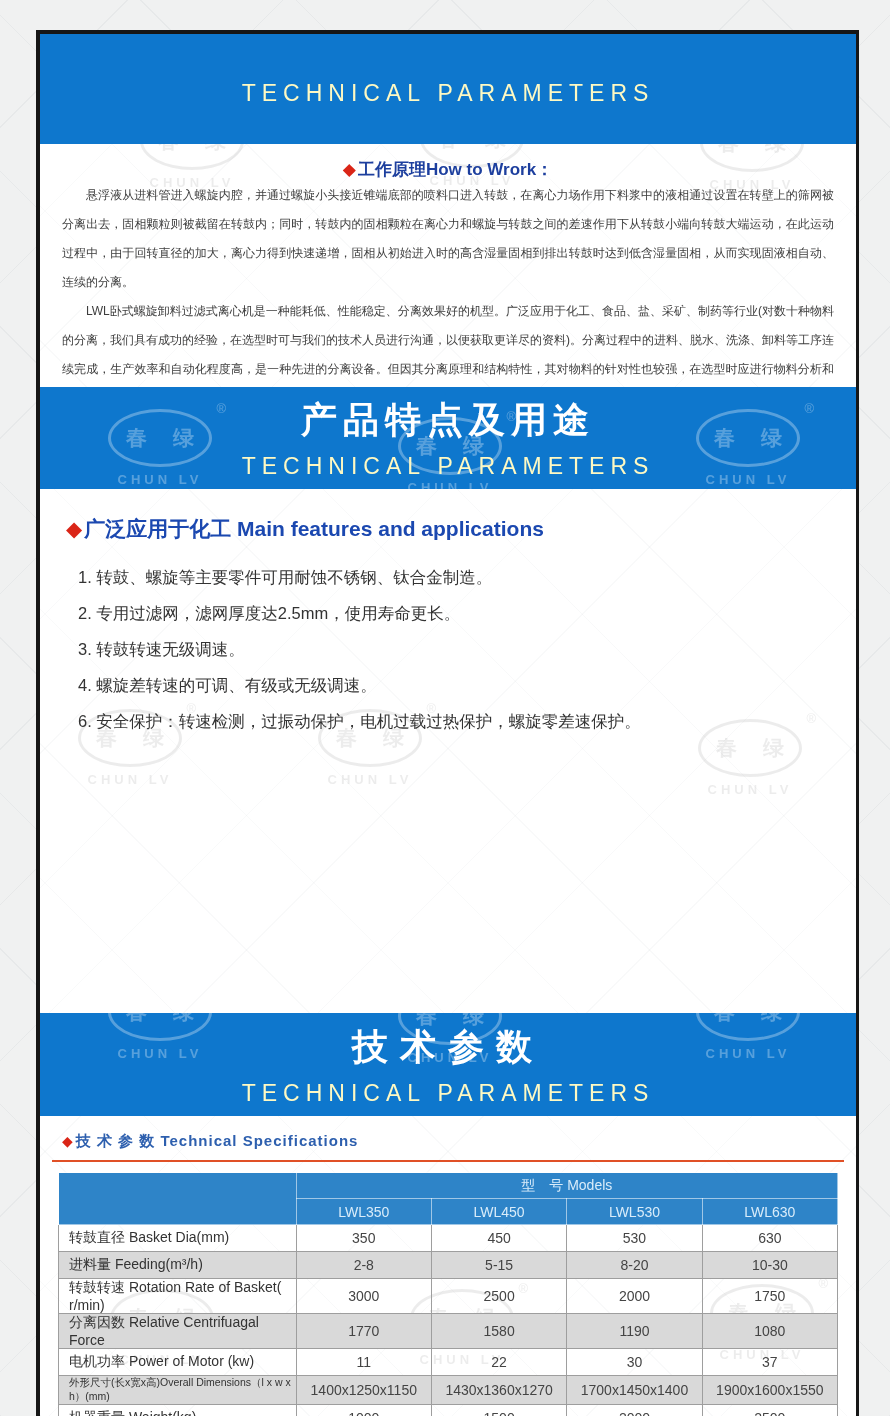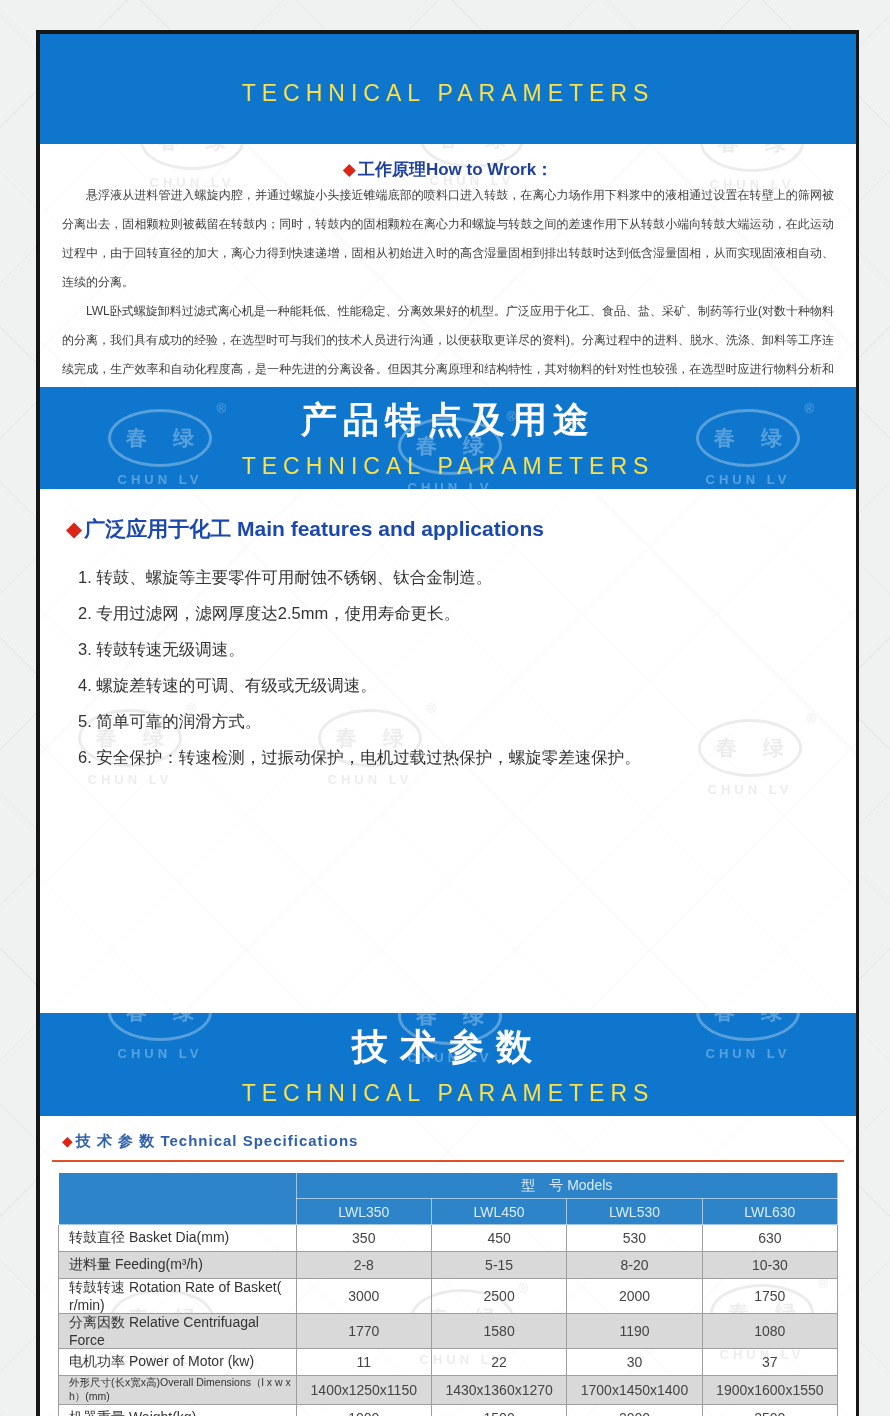--- a/index.html
+++ b/index.html
@@ -30,21 +30,21 @@
     width:104px; height:58px; border:3px solid currentColor; border-radius:50%;
     font-size:21px; font-weight:bold; letter-spacing:10px; padding-left:10px;
   }
   .wm-r { position:absolute; right:-14px; top:-8px; font-size:13px; }
   .wm-en { margin-top:5px; font-size:13px; letter-spacing:4px; font-weight:bold; }
   
   .banner { position:relative; z-index:2; background:#0e77cd; display:flex; flex-direction:column;
             align-items:center; justify-content:center; overflow:hidden; }
   .banner .btxt { position:relative; z-index:2; text-align:center; }
   .banner-title { color:#ffffff; font-weight:bold; }
-  .banner-sub { color:#fde047; letter-spacing:6px; margin-top:8px; font-size:23px; }
+  .banner-sub { color:#fef9c3; letter-spacing:6px; margin-top:8px; font-size:23px; }
   #banner-main { height:110px; }
   #banner-main .banner-title { font-size:40px; letter-spacing:2px; }
   #banner-features { height:102px; }
   #banner-features .banner-title { font-size:36px; letter-spacing:6px; }
   #banner-specs { height:103px; }
   #banner-specs .banner-title { font-size:36px; letter-spacing:12px; }
   
   .section { position:relative; z-index:2; }
   #principle { height:243px; padding:14px 22px 0 22px; }
   .h-principle { font-size:17px; font-weight:bold; color:#1d3f9e;text-align:center; }
@@ -134,21 +134,20 @@
     </div>
   </div>
 
   <div class="section" id="features-sec">
     <div class="h-features"><span class="diamond">◆</span><span>广泛应用于化工 Main features and applications</span></div>
     <ul class="feat-list">
       <li>1. 转鼓、螺旋等主要零件可用耐蚀不锈钢、钛合金制造。</li>
       <li>2. 专用过滤网，滤网厚度达2.5mm，使用寿命更长。</li>
       <li>3. 转鼓转速无级调速。</li>
       <li>4. 螺旋差转速的可调、有级或无级调速。</li>
-      <li>5. 简单可靠的润滑方式。</li>
       <li>6. 安全保护：转速检测，过振动保护，电机过载过热保护，螺旋零差速保护。</li>
     </ul>
   </div>
 
   <div class="banner" id="banner-specs">
     <div class="wm white" style="left:60px;top:-30px;"><div class="wm-top"><span class="wm-oval">
             <span>春 绿</span>
           </span></div><div class="wm-en">CHUN LV</div></div>
     <div class="wm white" style="left:350px;top:-26px;"><div class="wm-top"><span class="wm-oval">
             <span>春 绿</span>

